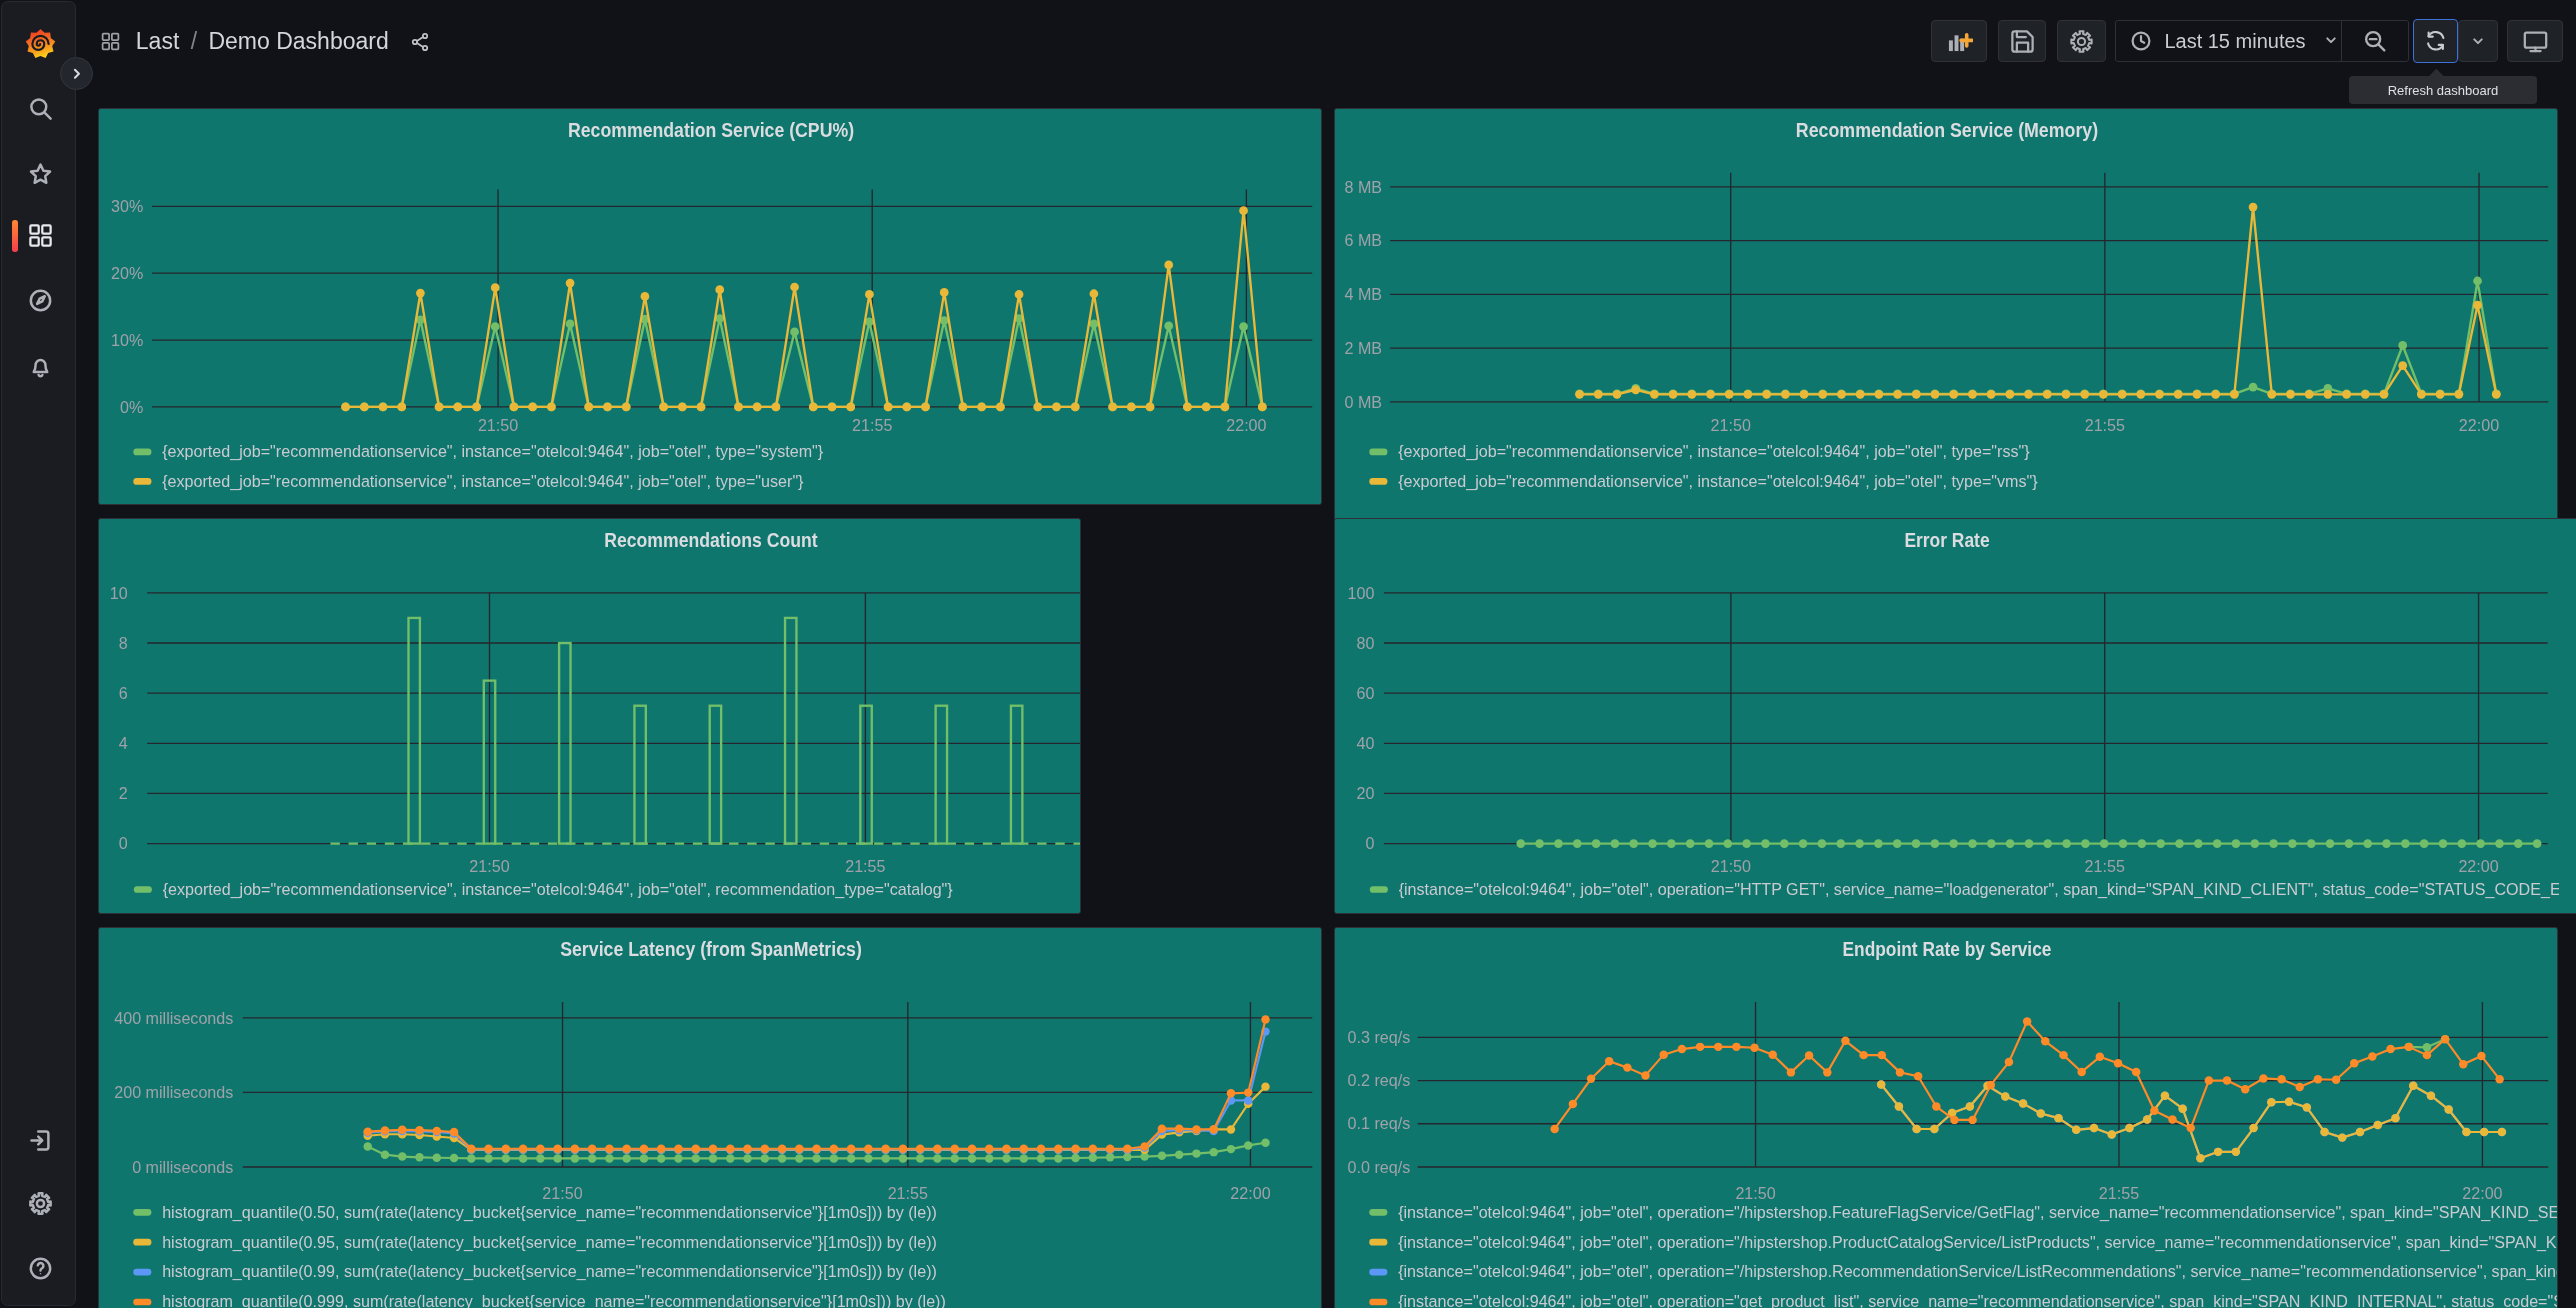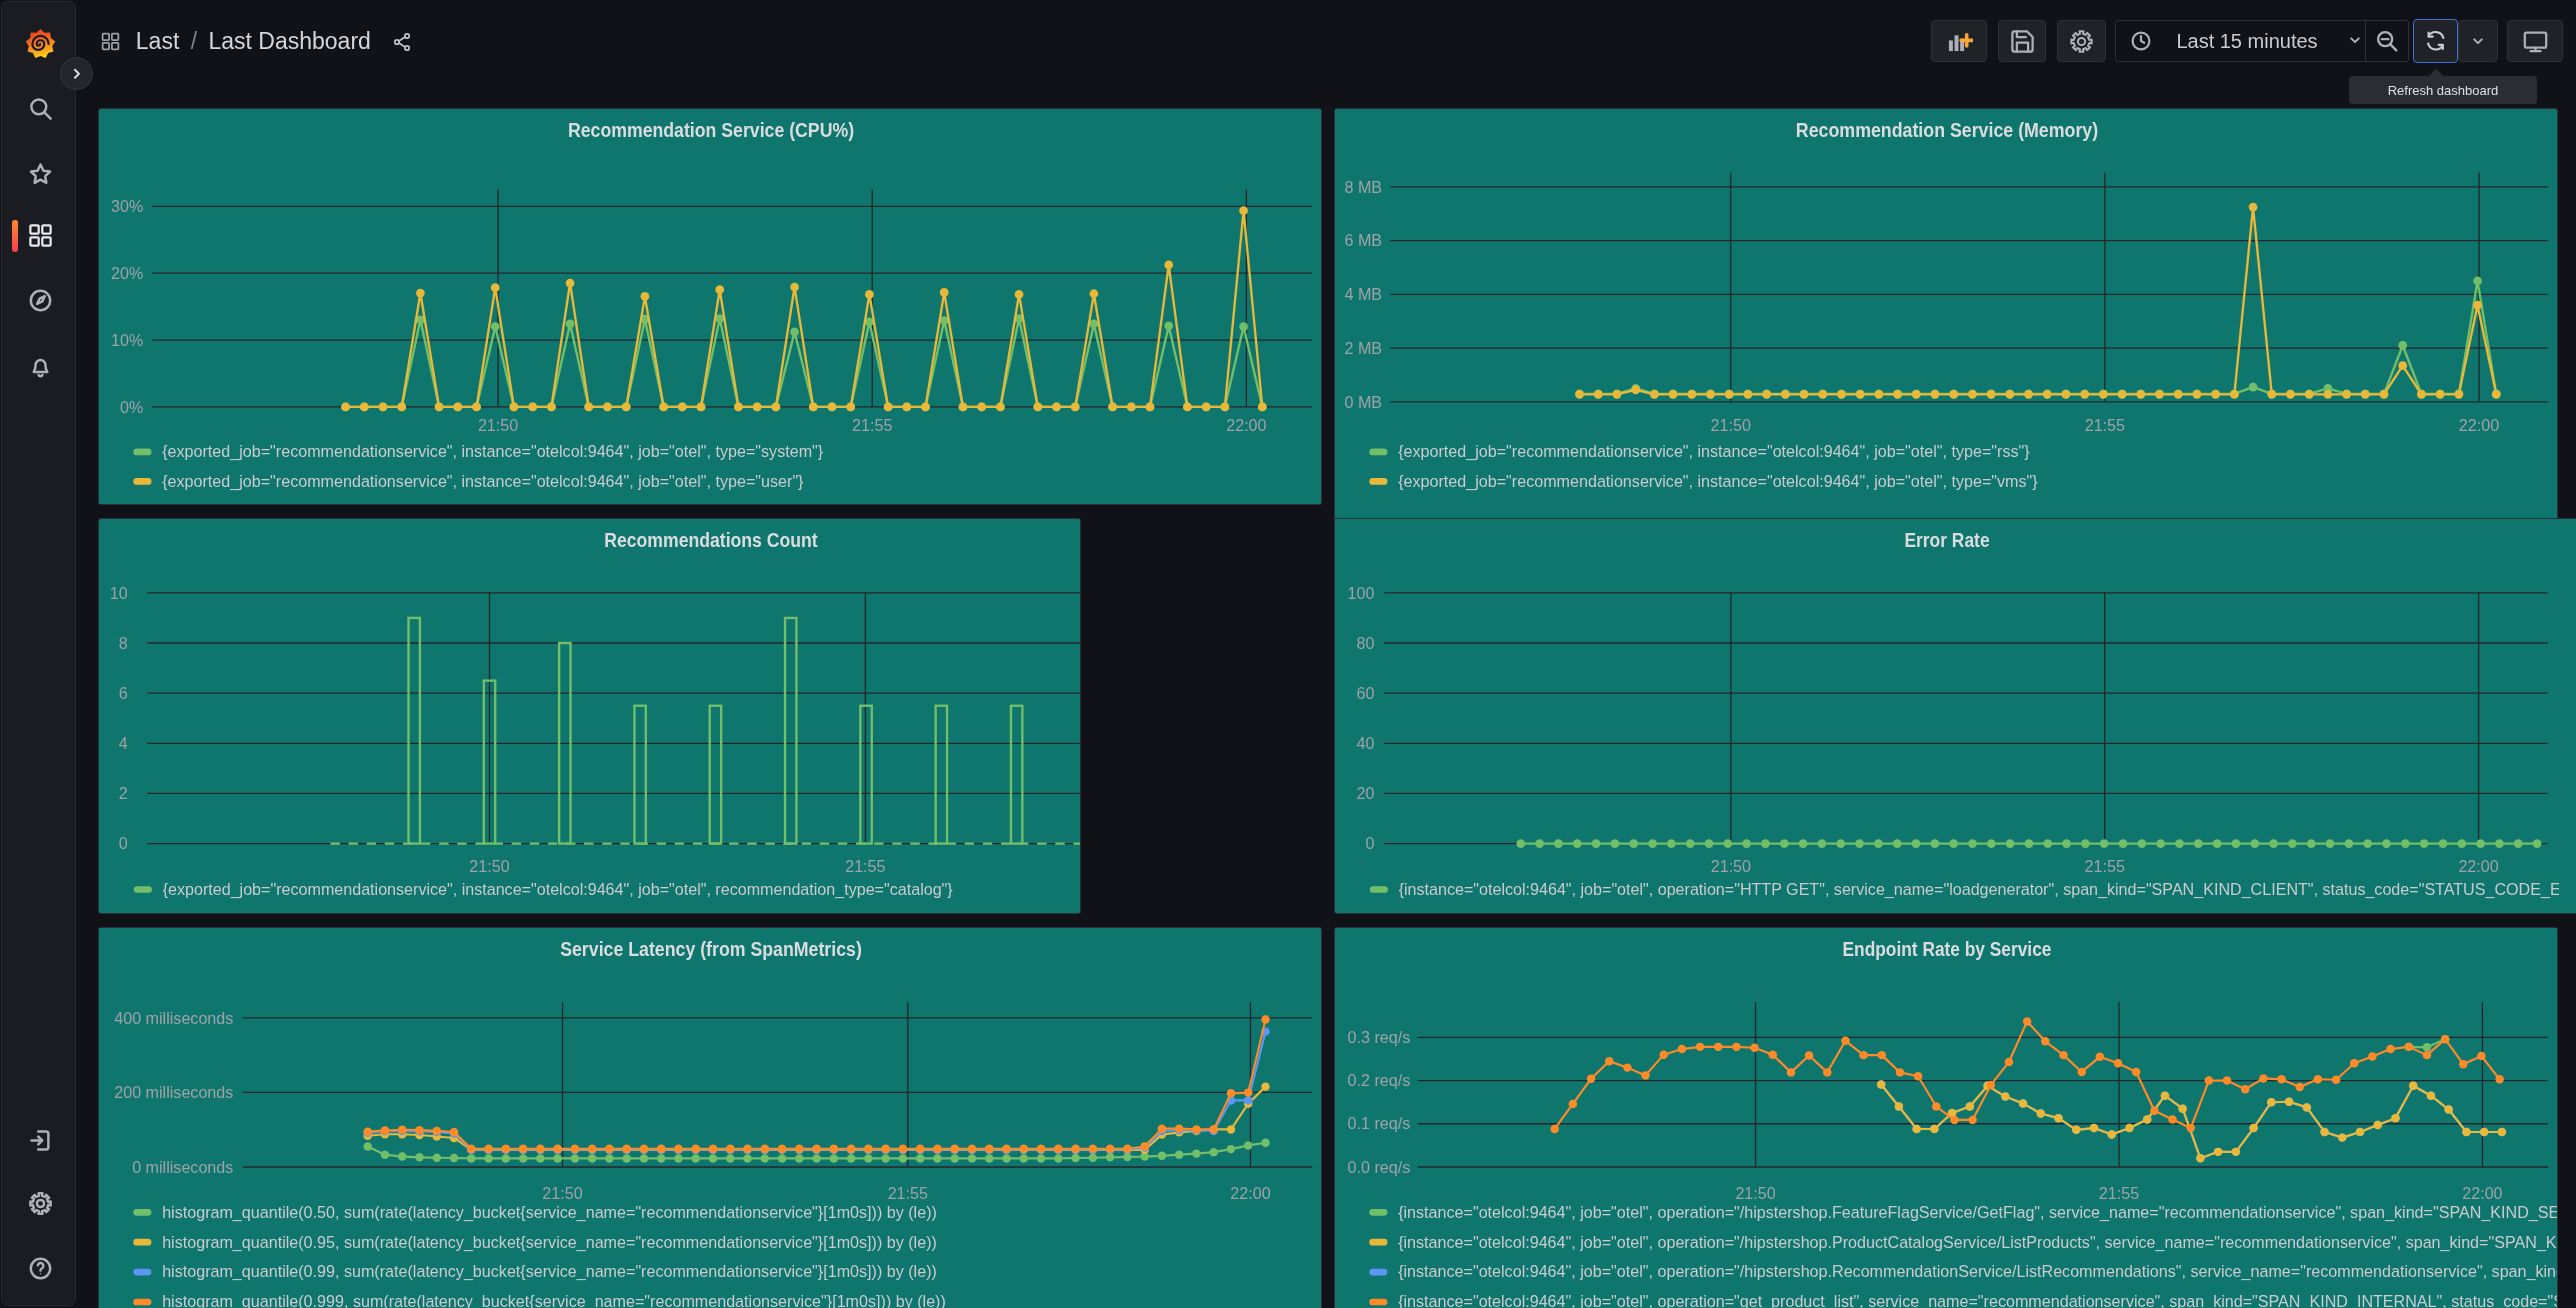--- a/index.html
+++ b/index.html
@@ -65,21 +65,21 @@
     <span style="display:inline-flex;margin-right:14.8px">
       <svg width="21" height="21" viewBox="0 0 24 24" fill="none" stroke="#9EA0A7" stroke-width="2.0" stroke-linecap="round" stroke-linejoin="round">
         <rect x="3" y="3" width="7.4" height="7.4" rx="1"></rect>
         <rect x="13.6" y="3" width="7.4" height="7.4" rx="1"></rect>
         <rect x="3" y="13.6" width="7.4" height="7.4" rx="1"></rect>
         <rect x="13.6" y="13.6" width="7.4" height="7.4" rx="1"></rect>
       </svg>
     </span>
     <span style="font-size:23px;color:#D5D6DB">Last</span>
     <span style="font-size:23px;color:#83848B;padding:0 11.4px">/</span>
-    <span style="font-size:23px;color:#D5D6DB">Last Dashboard</span>
+    <span style="font-size:23px;color:#D5D6DB">Demo Dashboard</span>
     <span style="display:inline-flex;margin-left:20px">
       <svg width="22" height="22" viewBox="0 0 24 24" fill="none" stroke="#C0C1C8" stroke-width="1.9" stroke-linecap="round" stroke-linejoin="round">
         <circle cx="17.5" cy="5.5" r="2.4"></circle>
         <circle cx="6.5" cy="12" r="2.4"></circle>
         <circle cx="17.5" cy="18.5" r="2.4"></circle>
         <line x1="8.7" y1="10.9" x2="15.3" y2="6.6"></line>
         <line x1="8.7" y1="13.1" x2="15.3" y2="17.4"></line>
       </svg>
     </span>
   </div>
@@ -98,21 +98,21 @@
       <path d="M7 3v5h8"></path>
     </svg>
   </div>
 <div style="position:absolute;left:2057px;top:20px;width:49px;height:42px;box-sizing:border-box;border:0.7px solid #2F3136;border-radius:4px;background:#1F2227;display:flex;align-items:center;justify-content:center">
     <svg width="27" height="27" viewBox="0 0 24 24" fill="none" stroke="#AEB0B7" stroke-width="1.8" stroke-linecap="round" stroke-linejoin="round">
       <path d="M21.02 10.21 L21.02 13.79 L18.87 13.37 L17.82 15.89 L19.65 17.11 L17.11 19.65 L15.89 17.82 L13.37 18.87 L13.79 21.02 L10.21 21.02 L10.63 18.87 L8.11 17.82 L6.89 19.65 L4.35 17.11 L6.18 15.89 L5.13 13.37 L2.98 13.79 L2.98 10.21 L5.13 10.63 L6.18 8.11 L4.35 6.89 L6.89 4.35 L8.11 6.18 L10.63 5.13 L10.21 2.98 L13.79 2.98 L13.37 5.13 L15.89 6.18 L17.11 4.35 L19.65 6.89 L17.82 8.11 L18.87 10.63 Z" stroke-linejoin="round"></path>
       <circle cx="12" cy="12" r="3.2"></circle>
     </svg>
   </div>
 <div style="position:absolute;left:2115px;top:20px;width:294px;height:42px;box-sizing:border-box;border:0.7px solid #2E3036;border-radius:2.7px;display:flex;align-items:center">
-    <div style="display:flex;align-items:center;gap:23px;padding-left:13.4px;flex:1;white-space:nowrap">
+    <div style="display:flex;align-items:center;gap:11px;padding-left:13.4px;flex:1;white-space:nowrap">
       <svg width="24" height="24" viewBox="0 0 24 24" fill="none" stroke="#AEB0B7" stroke-width="2.2" stroke-linecap="round" stroke-linejoin="round">
         <circle cx="12" cy="12" r="8.4"></circle>
         <path d="M12 7.2V12l3.2 1.8"></path>
       </svg>
       <span style="font-size:20px;font-weight:500;color:#CBCCD2">Last 15 minutes</span>
       <span style="margin-left:4px"><svg width="20" height="20" viewBox="0 0 24 24" fill="none" stroke="#AEB0B7" stroke-width="2.4" stroke-linecap="round" stroke-linejoin="round">
           <path d="M7.5 10l4.5 4.5L16.5 10"></path>
         </svg></span>
     </div>
     <div style="width:0.7px;height:40px;background:#2F3136"></div>

